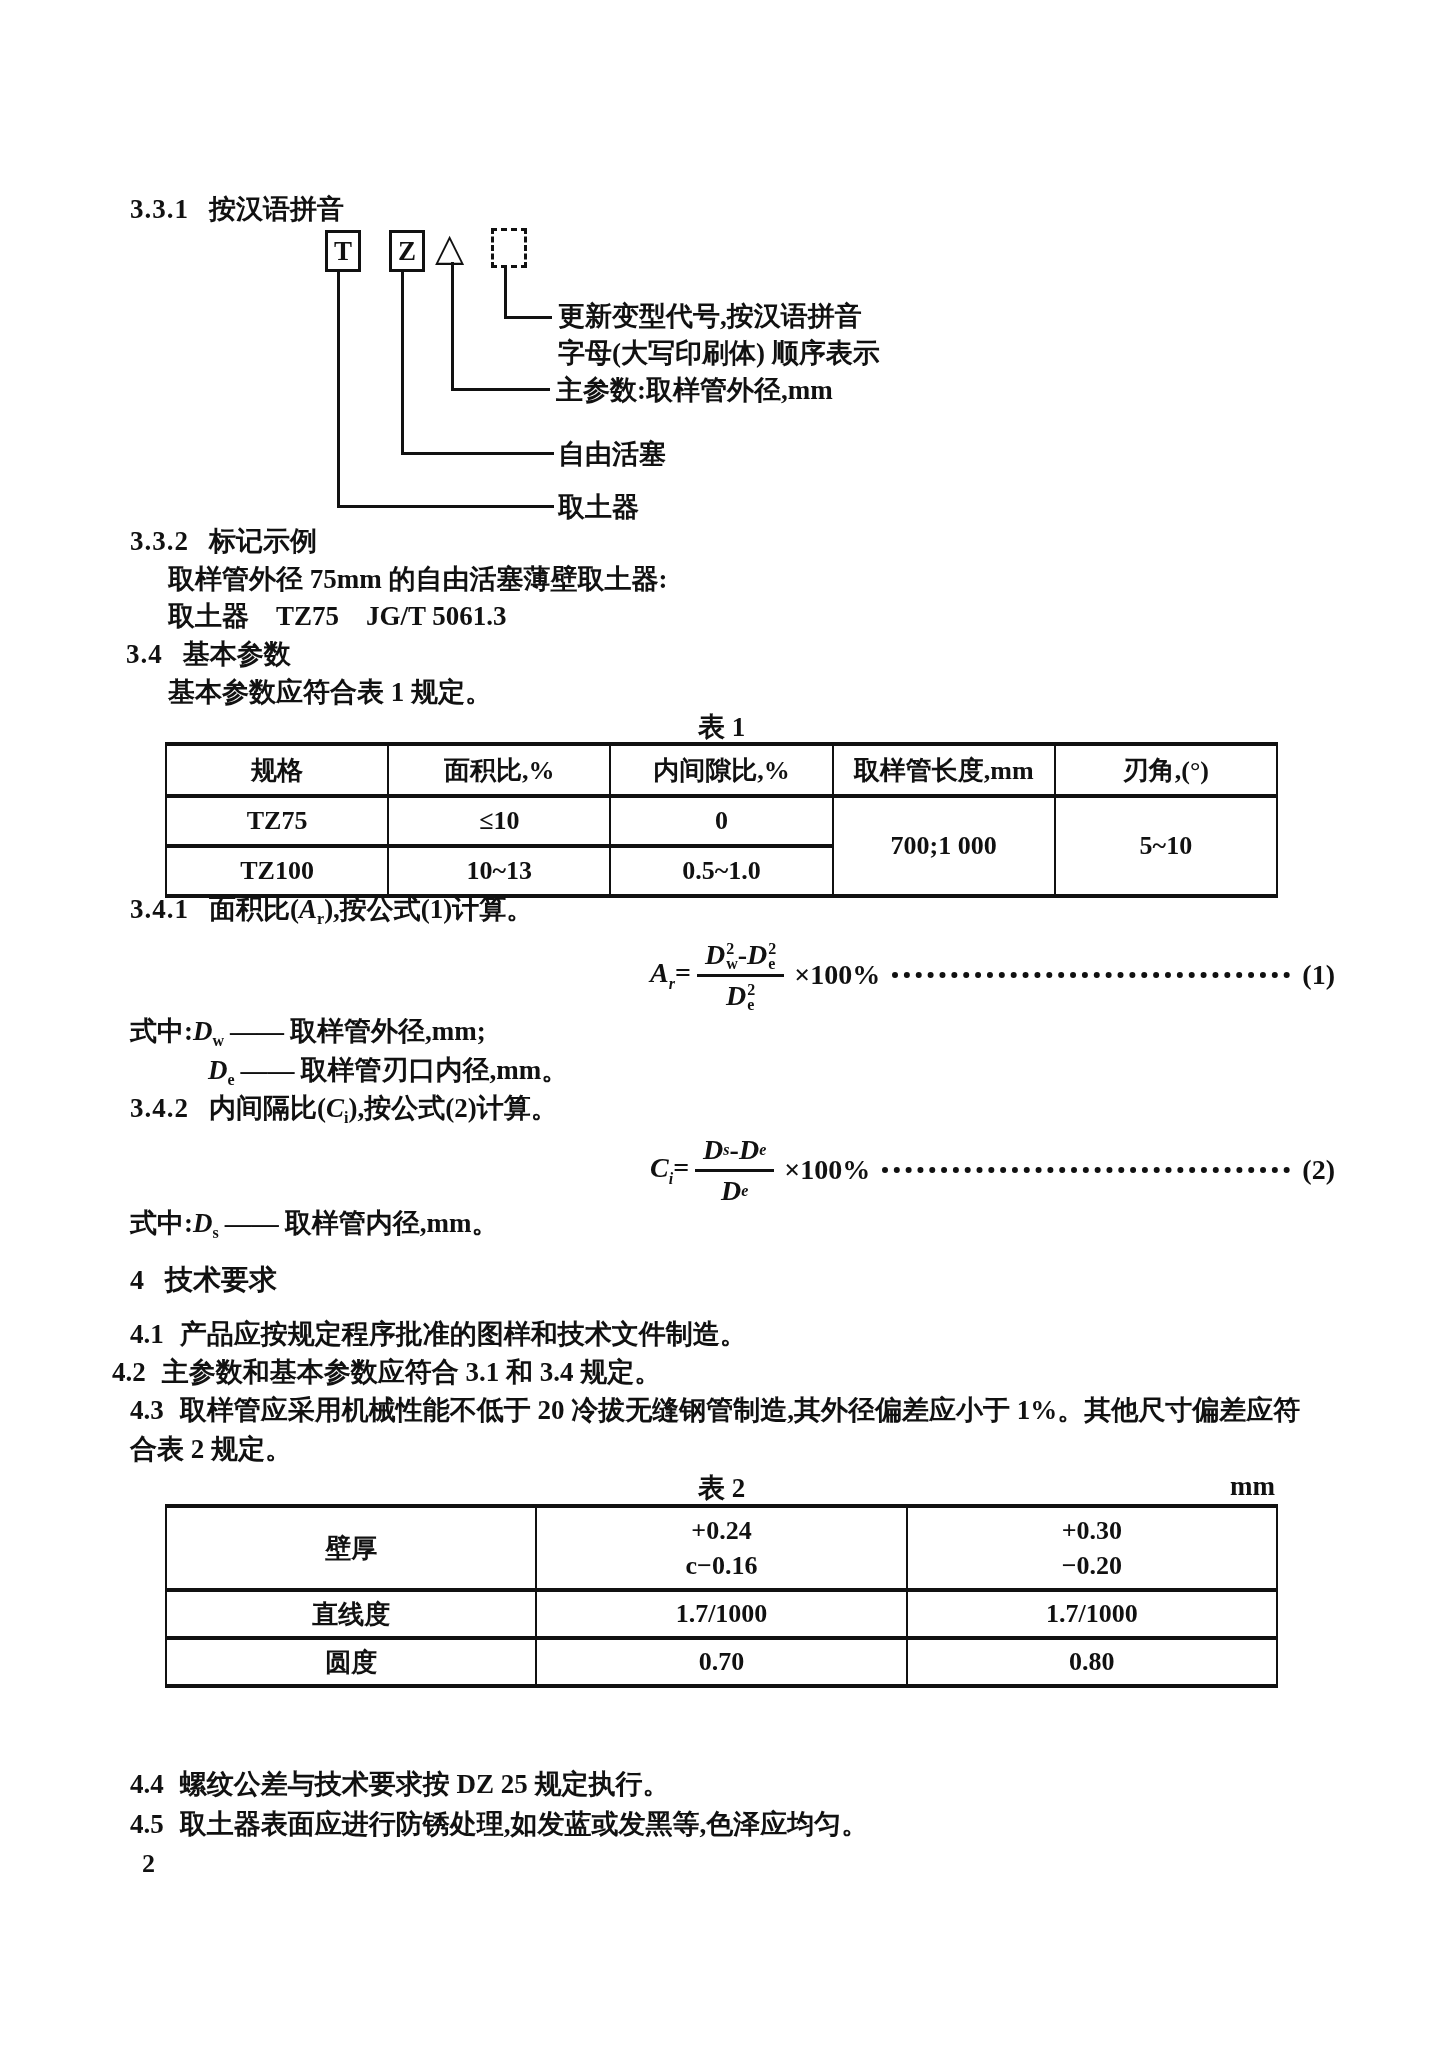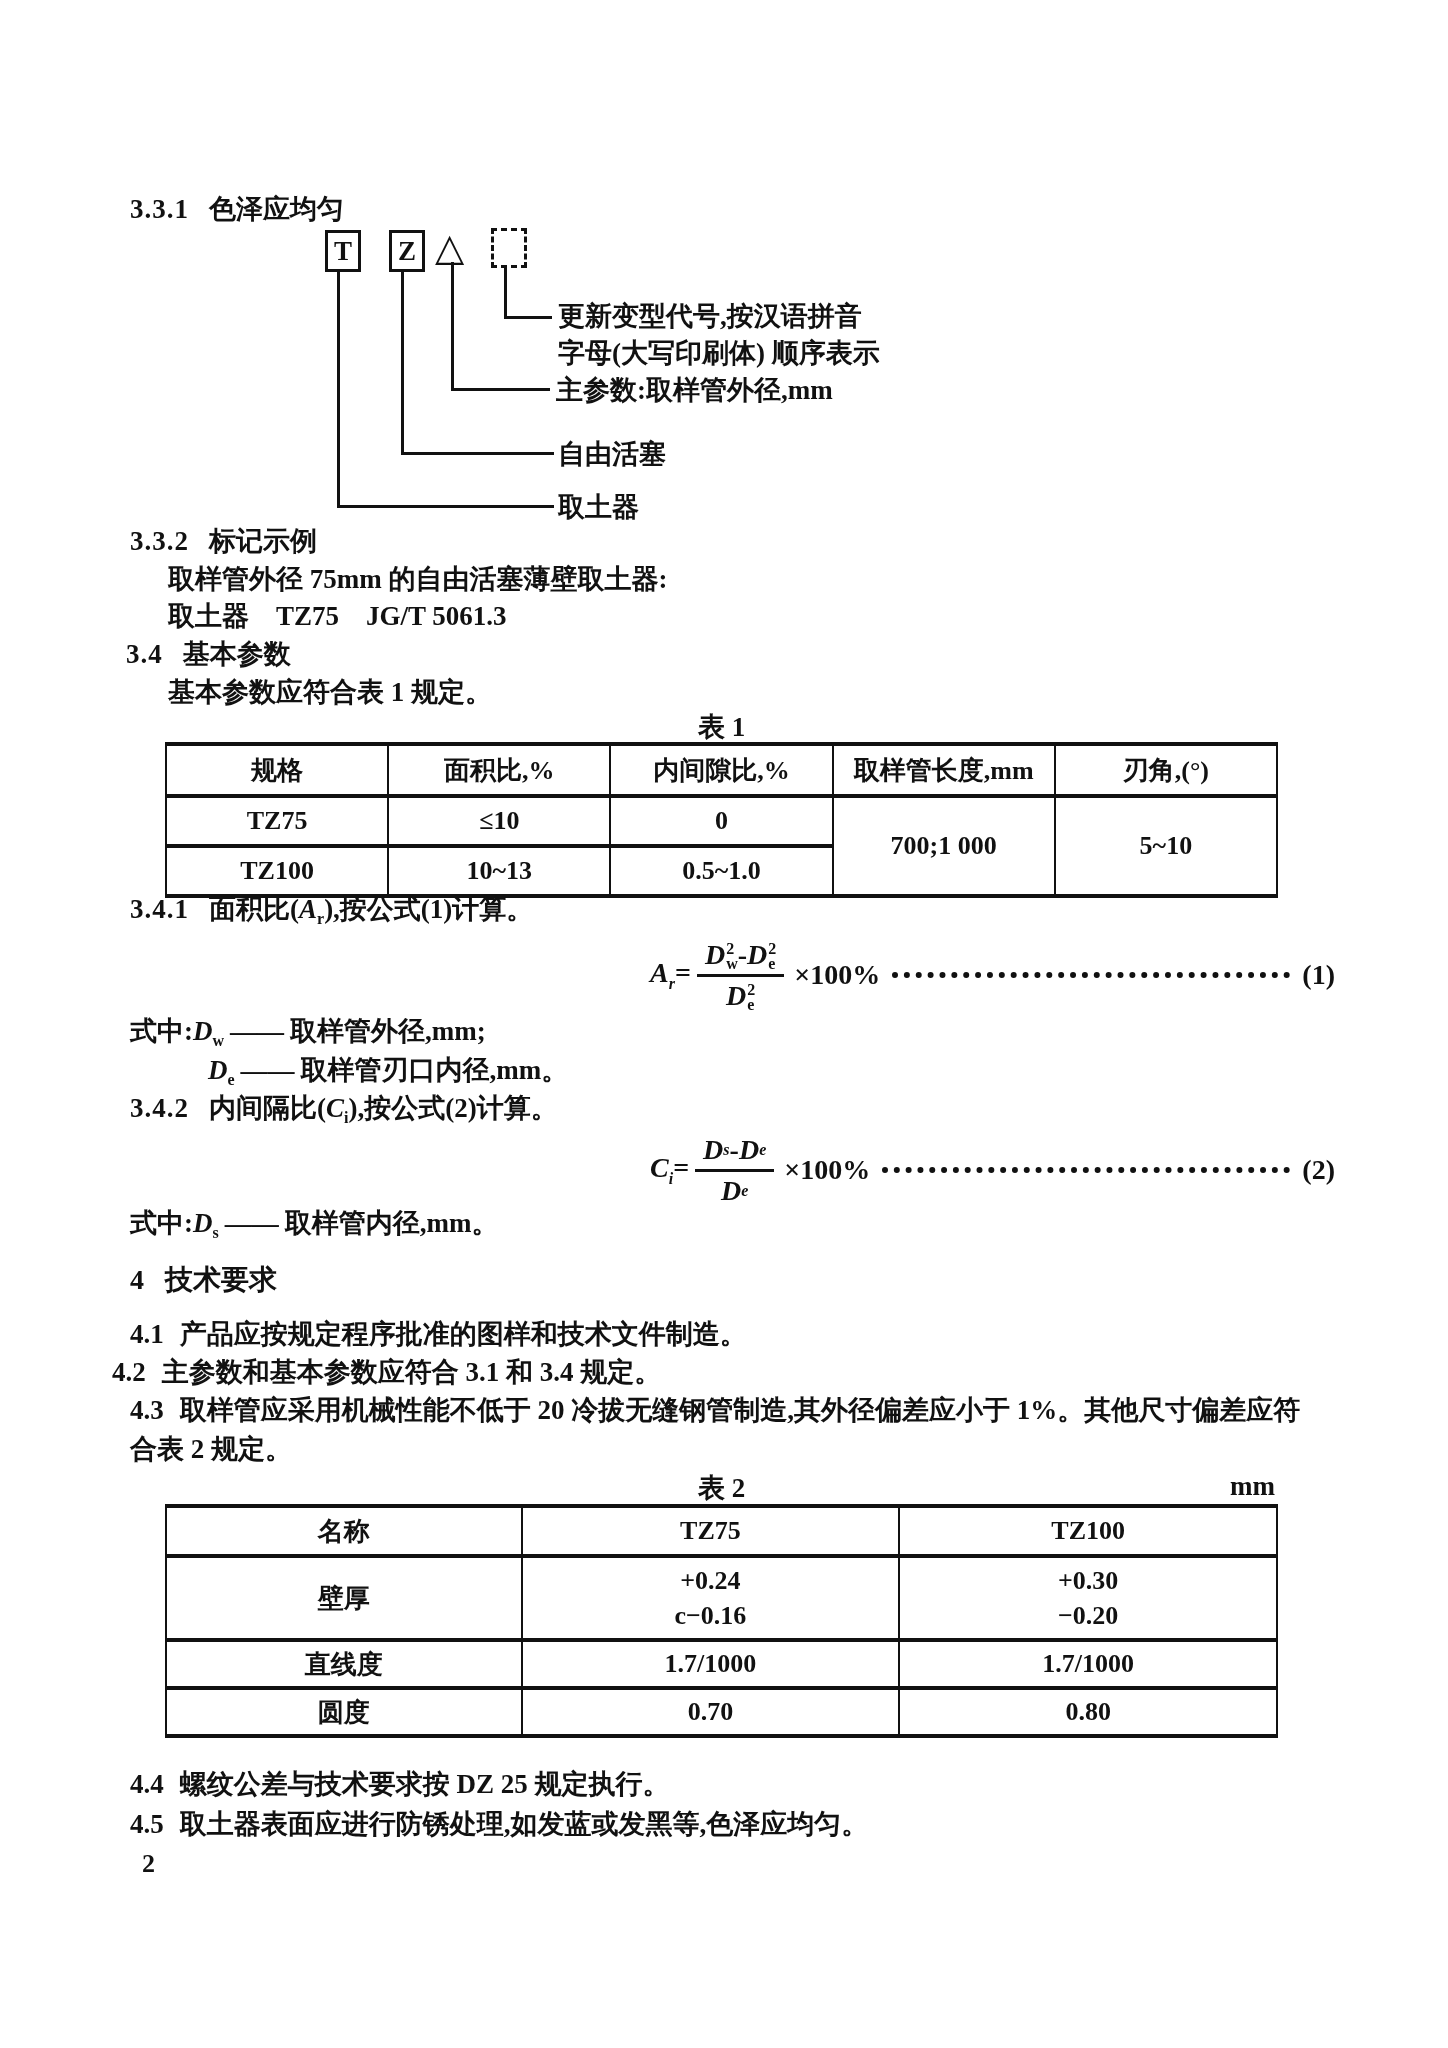--- a/index.html
+++ b/index.html
@@ -57,21 +57,21 @@
   sub{font-size:16px;font-weight:bold;}
   i{font-family:"Liberation Serif",serif;}
   .where .dash{margin:0 6px;}
 </style>
 </head>
 <body>
 
 <div class="page">
 
   <div class="abs txt" style="left:130px;top:193px;">
-    <span class="sec-num">3.3.1</span><span>色泽应均匀</span>
+    <span class="sec-num">3.3.1</span><span>按汉语拼音</span>
   </div>
 
   <div class="codebox" style="left:325px;top:230px;">
     <span>T</span>
   </div>
   <div class="codebox" style="left:389px;top:230px;">
     <span>Z</span>
   </div>
   <div class="tri abs" style="left:435px;top:228px;">△</div>
   <div class="dashedbox" style="left:491px;top:228px;"></div>
@@ -207,25 +207,20 @@
   </div>
   <div class="abs txt" style="left:130px;top:1394px;">
     <span class="sec-gap">4.3</span><span>取样管应采用机械性能不低于 20 冷拔无缝钢管制造,其外径偏差应小于 1%。其他尺寸偏差应符</span>
   </div>
   <div class="abs txt" style="left:130px;top:1433px;">合表 2 规定。</div>
 
   <div class="caption" style="top:1470px;">表 2</div>
   <div class="abs txt" style="left:1230px;top:1470px;">mm</div>
   <table class="doc-table t2 abs" style="left:165px;top:1504px;">
     <tbody>
-        <tr>
-      <th style="width:32%;">名称</th>
-      <th style="width:34%;">TZ75</th>
-      <th style="width:34%;">TZ100</th>
-    </tr>
     <tr>
       <td class="wallcell">壁厚</td>
       <td class="wallcell">
         <div>+0.24</div>
         <div>c−0.16</div>
       </td>
       <td class="wallcell">
         <div>+0.30</div>
         <div>−0.20</div>
       </td>

